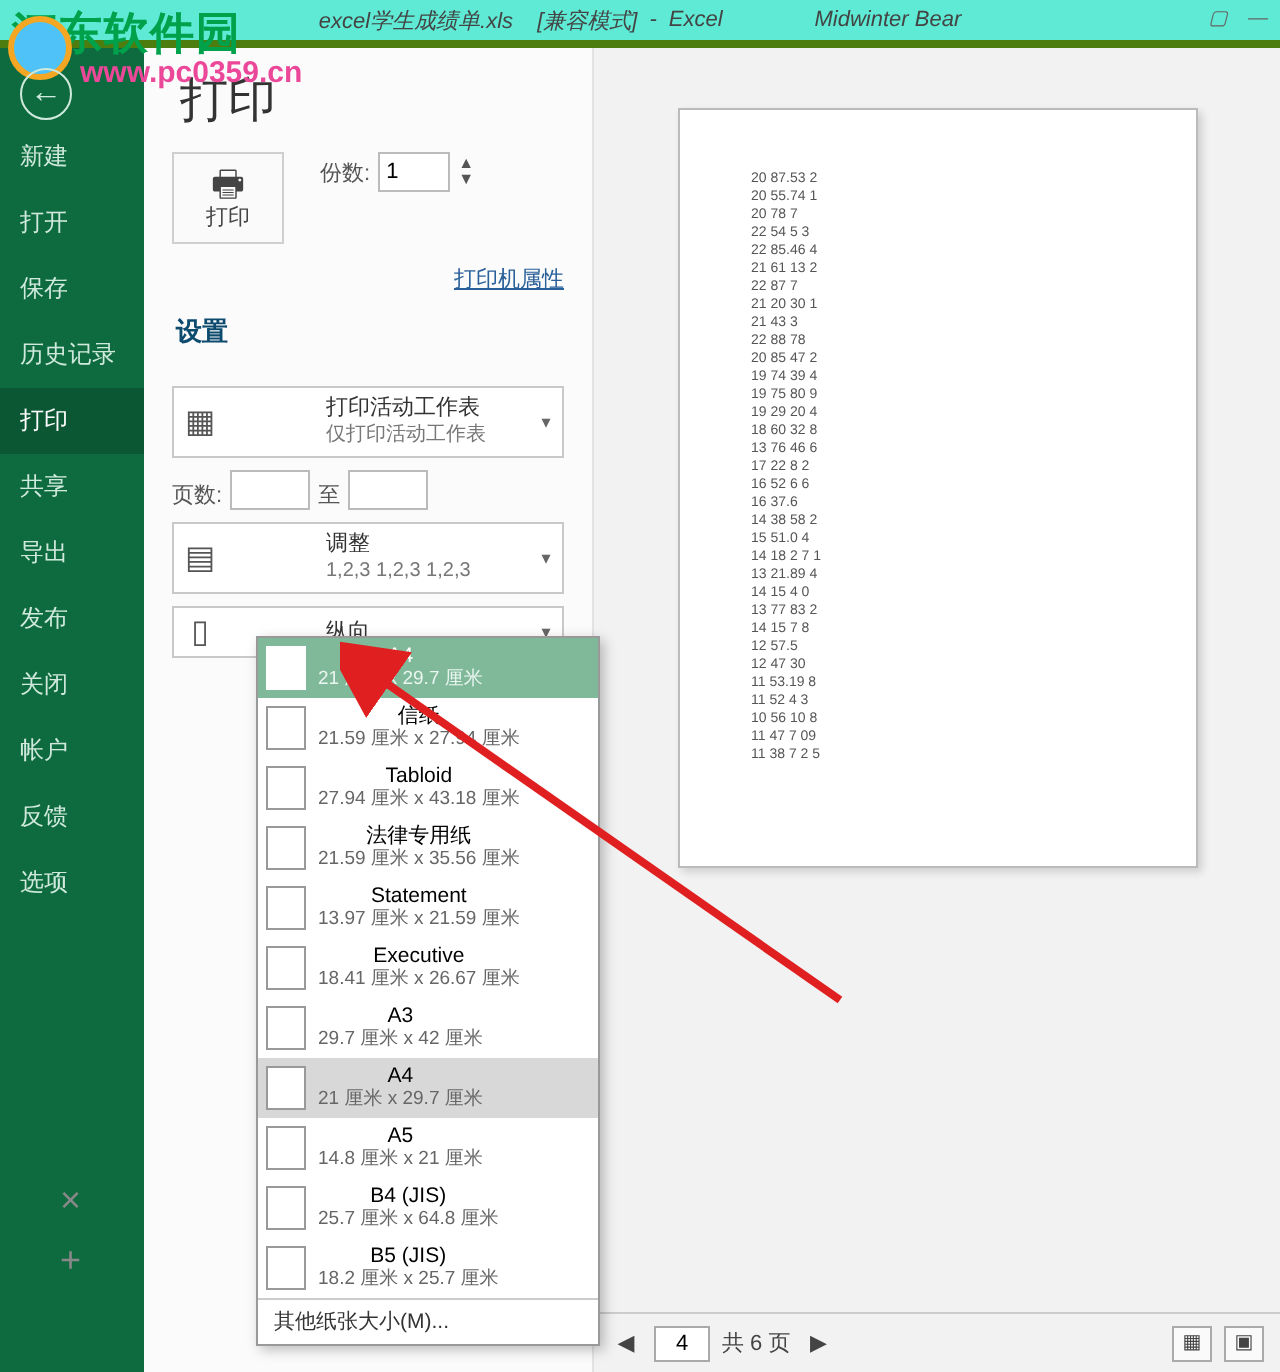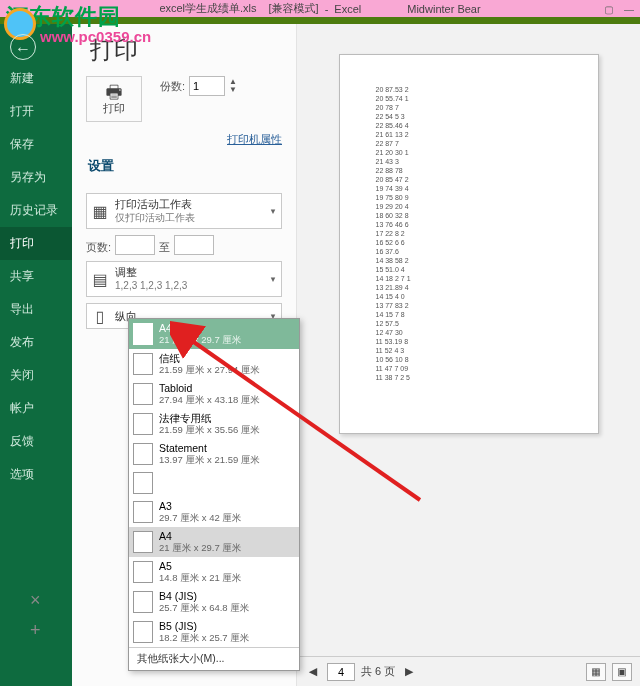--- a/index.html
+++ b/index.html
@@ -1,17 +1,17 @@
 <!DOCTYPE html>
 <html><head>
 <meta charset="utf-8">
 <style>
   * { margin: 0; padding: 0; box-sizing: border-box; font-family: "Microsoft YaHei", "Segoe UI", sans-serif; }
   body { width: 640px; height: 686px; background: #fff; overflow: hidden; position: relative; }
-  .titlebar { height: 24px; background: #f9a8d4; display: flex; align-items: center; justify-content: center; font-size: 11px; color: #444; border-bottom: 7px solid #4d7c0f; position: relative; }
+  .titlebar { height: 24px; background: #5eead4; display: flex; align-items: center; justify-content: center; font-size: 11px; color: #444; border-bottom: 4px solid #4d7c0f; position: relative; font-style: italic; }
   .titlebar .grp { margin: 0 6px; }
   .win-controls { position: absolute; right: 4px; top: 3px; display: flex; gap: 6px; }
   .win-controls span { width: 14px; height: 14px; font-size: 10px; color: #666; text-align: center; line-height: 14px; cursor: pointer; }
   .watermark { position: absolute; z-index: 50; }
   .wm1 { left: 6px; top: 2px; font-size: 22px; font-weight: bold; color: #00a14b; letter-spacing:1px;}
   .wm1-logo { position:absolute; left:4px; top:8px; width:32px; height:32px; border-radius:50%; border:3px solid #f5a623; background:#4fc3f7; z-index:51;}
   .wm2 { left: 40px; top: 28px; font-size: 15px; font-weight: bold; color: #ec4899; }
   .stage { display: flex; height: calc(100% - 24px); }
   .sidebar { width: 72px; background: #0e6b3f; display: flex; flex-direction: column; padding-top: 18px; }
   .sb-item { color: #cfe9dc; font-size: 12px; padding: 8px 10px; cursor: pointer; }
@@ -23,32 +23,32 @@
   .print-row { display: flex; align-items: flex-start; gap: 18px; margin-bottom: 10px; }
   .print-btn { width: 56px; height: 46px; border: 1px solid #cfcfcf; background: #fafafa; display: flex; flex-direction: column; align-items: center; justify-content: center; font-size: 11px; color: #444; cursor: pointer; }
   .print-btn .ico { font-size: 18px; line-height: 18px; }
   .copies { display: flex; align-items: center; gap: 4px; font-size: 11px; color: #555; }
   .spin { width: 36px; height: 20px; border: 1px solid #bbb; padding: 0 3px; font-size: 11px; }
   .prop-link { font-size: 11px; color: #2a6099; text-decoration: underline; text-align: right; margin: 2px 0 10px 0; cursor: pointer; font-family: Liberation Serif, serif; }
   .section-title { font-size: 13px; font-weight: bold; color: #0c4a6e; margin: 4px 0 18px 2px; }
   .setting-row { border: 1px solid #c9c9c9; background: #fff; display: flex; align-items: center; min-height: 36px; margin-bottom: 6px; cursor: pointer; position: relative; }
   .setting-row.thin { min-height: 26px; }
   .sr-icon { width: 26px; display: flex; align-items: center; justify-content: center; color: #555; }
-  .sr-body { flex: 1; padding: 3px 2px; font-size: 11px; color: #333; line-height: 13px; }
+  .sr-body { flex: 1; padding: 3px 2px; font-size: 11px; color: #333; line-height: 13px; margin-left: 48px; }
   .sr-body .sub { color: #777; font-size: 10px; }
   .sr-chev { width: 16px; text-align: center; color: #666; font-size: 9px; }
   .pages-row { display: flex; align-items: flex-end; gap: 4px; font-size: 11px; color: #555; margin-bottom: 6px; }
   .pages-row input { width: 40px; height: 20px; border: 1px solid #bbb; font-size: 11px; padding: 0 2px; }
   .dropdown { position: absolute; left: 128px; top: 318px; width: 172px; background: #fff; border: 1px solid #999; box-shadow: 2px 2px 6px rgba(0,0,0,.25); z-index: 40; }
   .dd-item { display: flex; align-items: center; padding: 3px 4px; cursor: pointer; }
   .dd-item.sel { background: #7fb99a; color: #fff; }
   .dd-item.hl { background: #d8d8d8; }
   .dd-ico { width: 20px; height: 22px; border: 1px solid #999; margin-right: 6px; background: #fff; flex-shrink: 0; }
   .dd-item.sel .dd-ico { border-color: #fff; }
-  .dd-txt { font-size: 10.5px; line-height: 12px; }
+  .dd-txt { font-size: 10.5px; line-height: 12px; text-align: center; }
   .dd-txt .sub { font-size: 9.5px; color: #666; }
   .dd-item.sel .dd-txt .sub { color: #eaf5ef; }
   .dd-foot { border-top: 1px solid #ccc; padding: 4px 8px; font-size: 10.5px; color: #333; cursor: pointer; }
   .preview-pane { flex: 1; background: #f2f2f2; position: relative; display: flex; flex-direction: column; }
   .page-prev { margin: 30px auto 0 auto; width: 260px; height: 380px; background: #fff; border: 1px solid #bbb; box-shadow: 2px 2px 4px rgba(0,0,0,.15); padding: 30px 36px; overflow: hidden; }
   .page-prev div { font-size: 7px; color: #555; line-height: 9px; }
   .pager { height: 30px; border-top: 1px solid #ccc; display: flex; align-items: center; padding: 0 8px; font-size: 11px; color: #444; gap: 6px; }
   .pager .nav { width: 16px; text-align: center; cursor: pointer; }
   .pager input { width: 28px; height: 18px; border: 1px solid #aaa; text-align: center; font-size: 11px; }
   .pager .spacer { flex: 1; }
@@ -78,21 +78,20 @@
 
 <div class="stage">
 
   <div class="sidebar">
     <div class="backarrow">←</div>
     <div style="height:20px"></div>
     <div id="sb-list">
         <div class="sb-item">新建</div>
         <div class="sb-item">打开</div>
         <div class="sb-item">保存</div>
-        <div class="sb-item">另存为</div>
         <div class="sb-item">历史记录</div>
         <div class="sb-item sel">打印</div>
         <div class="sb-item">共享</div>
         <div class="sb-item">导出</div>
         <div class="sb-item">发布</div>
         <div class="sb-item">关闭</div>
         <div class="sb-gap"></div>
         <div class="sb-item">帐户</div>
         <div class="sb-item">反馈</div>
         <div class="sb-item">选项</div>
@@ -230,20 +229,24 @@
     </div>
     <div class="dd-item">
       <div class="dd-ico"></div>
       <div class="dd-txt">
         <div>Statement</div>
         <div class="sub">13.97 厘米 x 21.59 厘米</div>
       </div>
     </div>
     <div class="dd-item">
       <div class="dd-ico"></div>
+      <div class="dd-txt">
+        <div>Executive</div>
+        <div class="sub">18.41 厘米 x 26.67 厘米</div>
+      </div>
     </div>
     <div class="dd-item">
       <div class="dd-ico"></div>
       <div class="dd-txt">
         <div>A3</div>
         <div class="sub">29.7 厘米 x 42 厘米</div>
       </div>
     </div>
     <div class="dd-item hl">
       <div class="dd-ico"></div>

